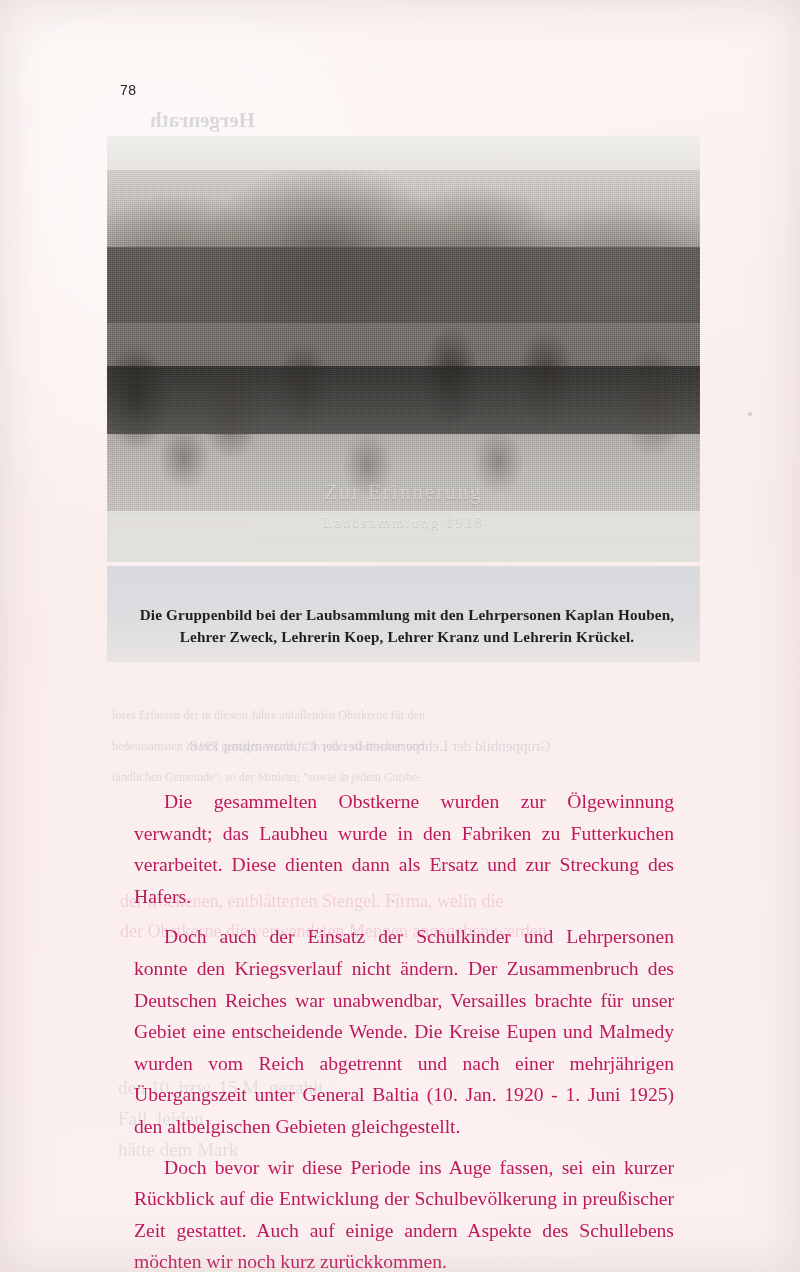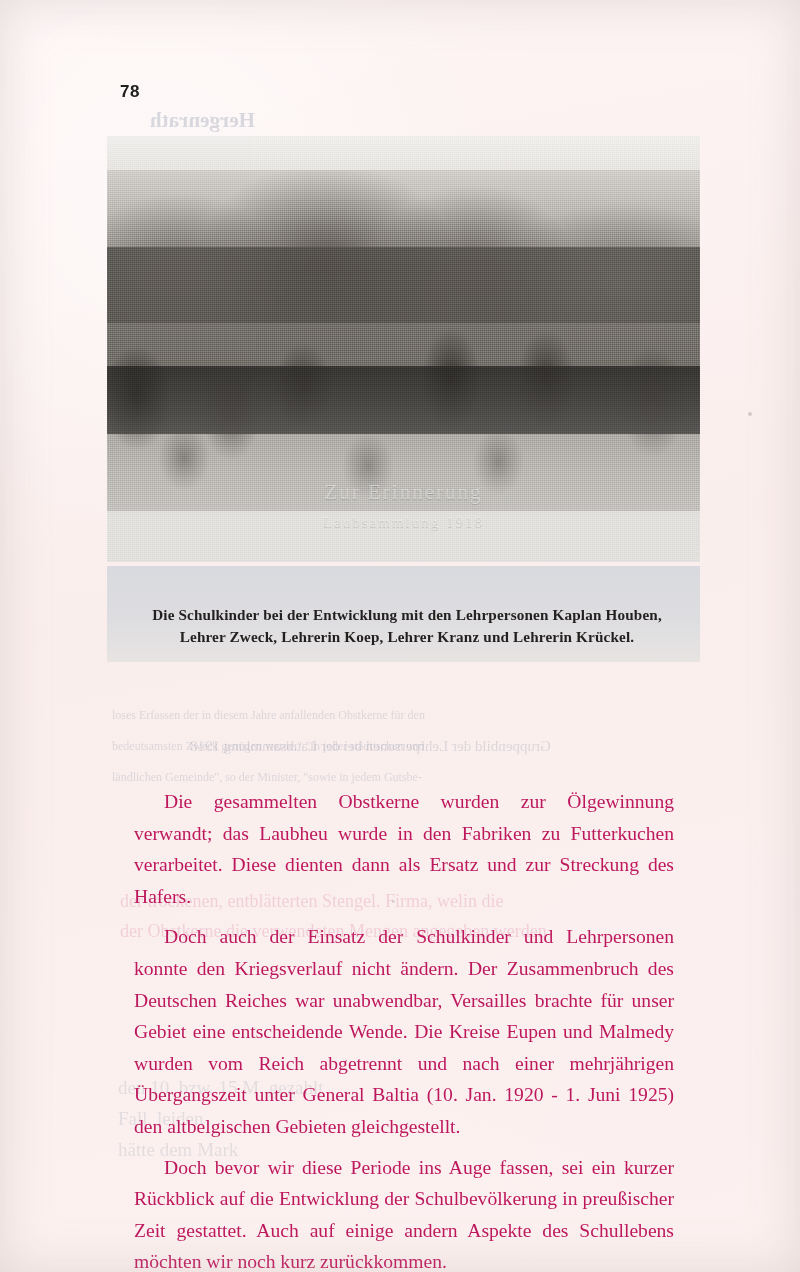--- a/index.html
+++ b/index.html
@@ -37,22 +37,22 @@
     inset: 0;
     z-index: 2;
   }
 
   
   .folio {
     position: absolute;
     left: 120px;
     top: 82px;
     font-family: "Liberation Sans", "DejaVu Sans", sans-serif;
-    font-size: 17px;
-    font-weight: bold;
+    font-size: 14px;
+    font-weight: normal;
     color: #20201f;
     letter-spacing: 0.5px;
   }
 
   
   .bleed {
     position: absolute;
     z-index: 1;
     pointer-events: none;
     color: #9aa3b4;
@@ -317,21 +317,21 @@
         <div class="ph-fade"></div>
         <div class="ph-inscription">
           <div class="ph-ins-1">Zur Erinnerung</div>
           <div class="ph-ins-2">Laubsammlung 1918</div>
         </div>
       </div>
     </div>
 
     <div class="caption-band"></div>
     <div class="caption">
-      <div>Die Schulkinder bei der Entwicklung mit den Lehrpersonen Kaplan Houben,</div>
+      <div>Die Gruppenbild bei der Laubsammlung mit den Lehrpersonen Kaplan Houben,</div>
       <div>Lehrer Zweck, Lehrerin Koep, Lehrer Kranz und Lehrerin Krückel.</div>
     </div>
 
     <div class="body">
       <p>Die gesammelten Obstkerne wurden zur Ölgewinnung verwandt; das Laubheu wurde in den Fabriken zu Futterkuchen verarbeitet. Diese dienten dann als Ersatz und zur Streckung des Hafers.</p>
       <div class="gap"></div>
       <p>Doch auch der Einsatz der Schulkinder und Lehrpersonen konnte den Kriegsverlauf nicht ändern. Der Zusammenbruch des Deutschen Reiches war unabwendbar, Versailles brachte für unser Gebiet eine entscheidende Wende. Die Kreise Eupen und Malmedy wurden vom Reich abgetrennt und nach einer mehrjährigen Übergangszeit unter General Baltia (10. Jan. 1920 - 1. Juni 1925) den altbelgischen Gebieten gleichgestellt.</p>
       <div class="gap"></div>
       <p>Doch bevor wir diese Periode ins Auge fassen, sei ein kurzer Rückblick auf die Entwicklung der Schulbevölkerung in preußischer Zeit gestattet. Auch auf einige andern Aspekte des Schullebens möchten wir noch kurz zurückkommen.</p>
     </div>

